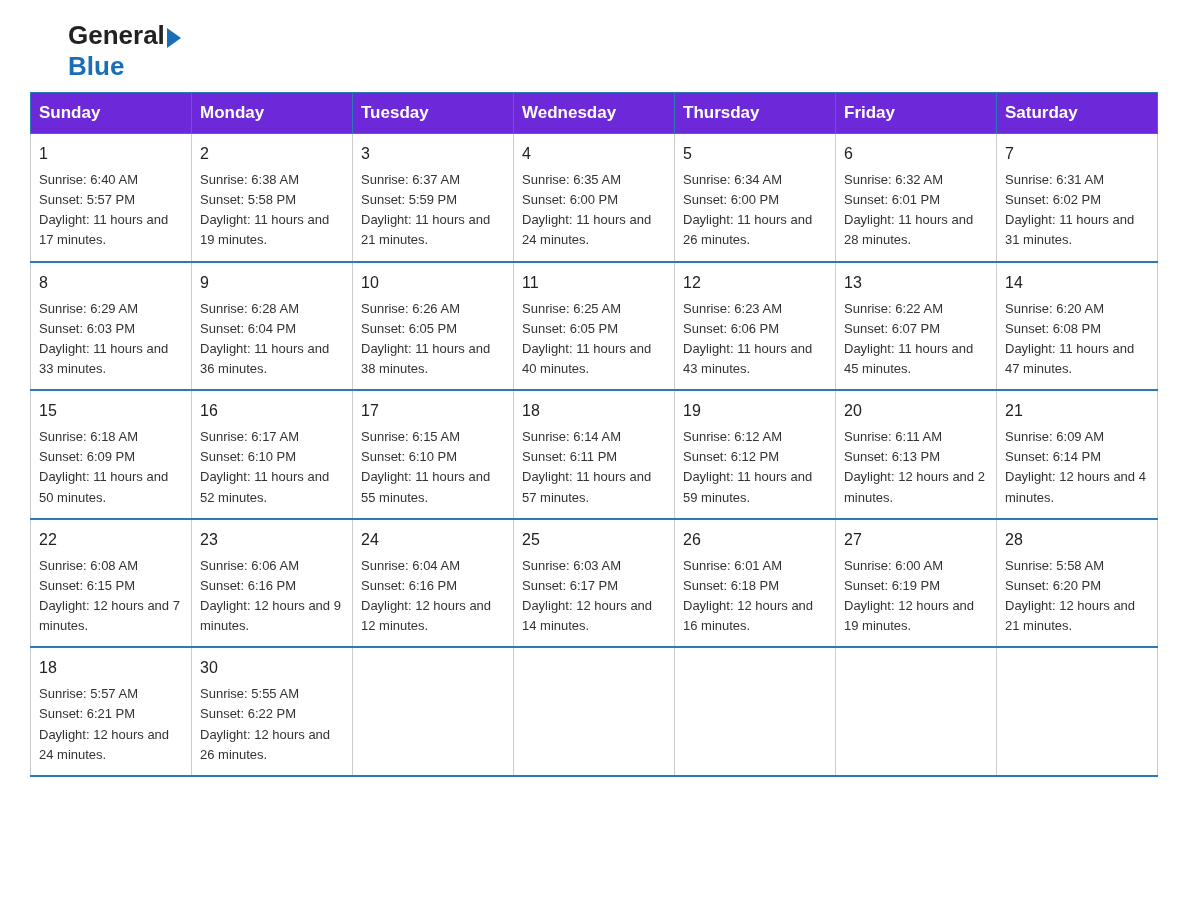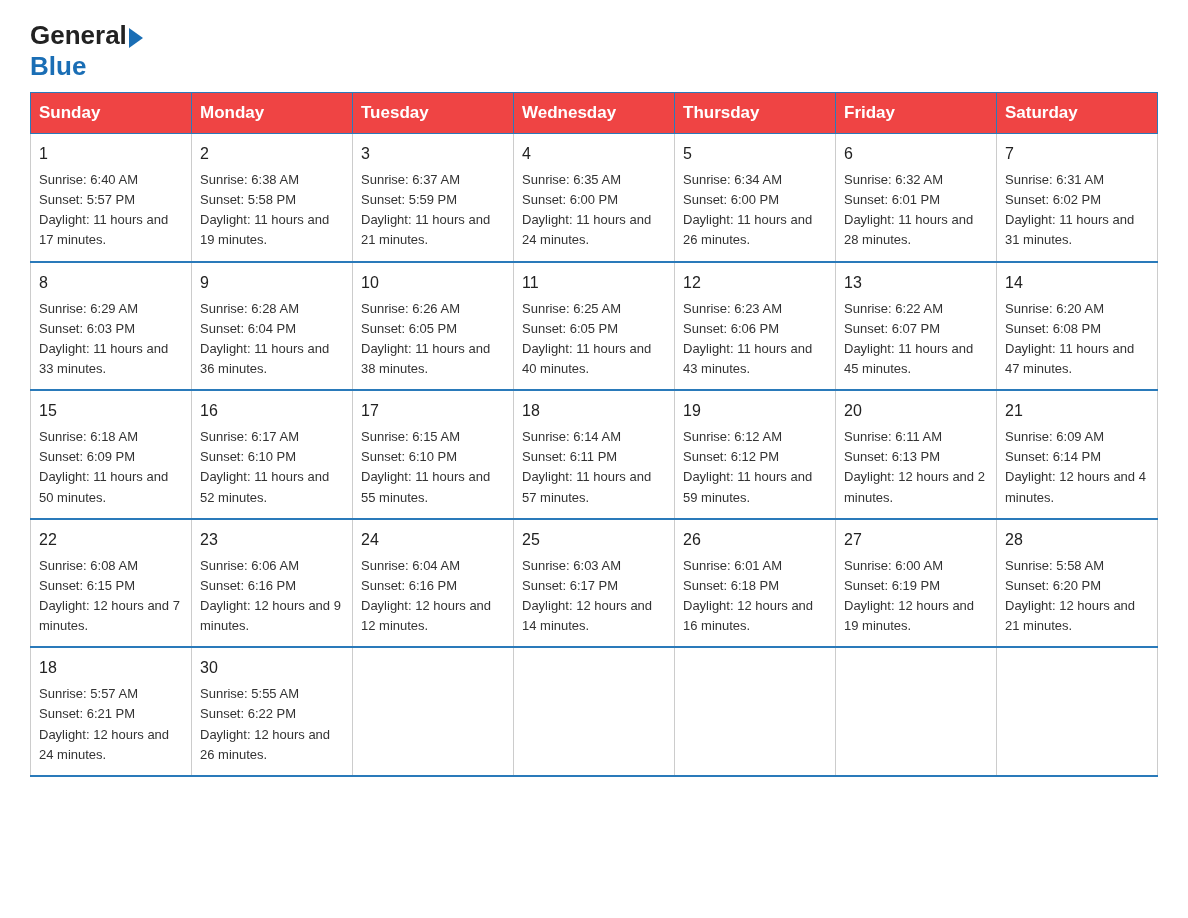--- a/index.html
+++ b/index.html
@@ -9,20 +9,21 @@
       color: #222;
       width: 1188px;
       min-height: 918px;
       padding: 20px 30px;
     }
     .header {
       display: flex;
       justify-content: space-between;
       align-items: center;
       margin-bottom: 10px;
+      margin-left: 38px;
     }
     .logo {
       display: flex;
       align-items: center;
       gap: 0;
     }
     .logo-text {
       font-size: 26px;
       font-weight: bold;
       color: #222;
@@ -55,21 +56,21 @@
       font-size: 22px;
       color: #555;
       margin-top: 4px;
     }
     .calendar {
       width: 100%;
       border-collapse: collapse;
       margin-top: 10px;
     }
     .calendar thead tr {
-      background-color: #ef4444;
+      background-color: #6d28d9;
     }
     .calendar thead th {
       color: #fff;
       font-size: 17px;
       font-weight: bold;
       padding: 10px 8px;
       border: 1px solid #2a7aba;
       text-align: left;
     }
     .calendar tbody td {

